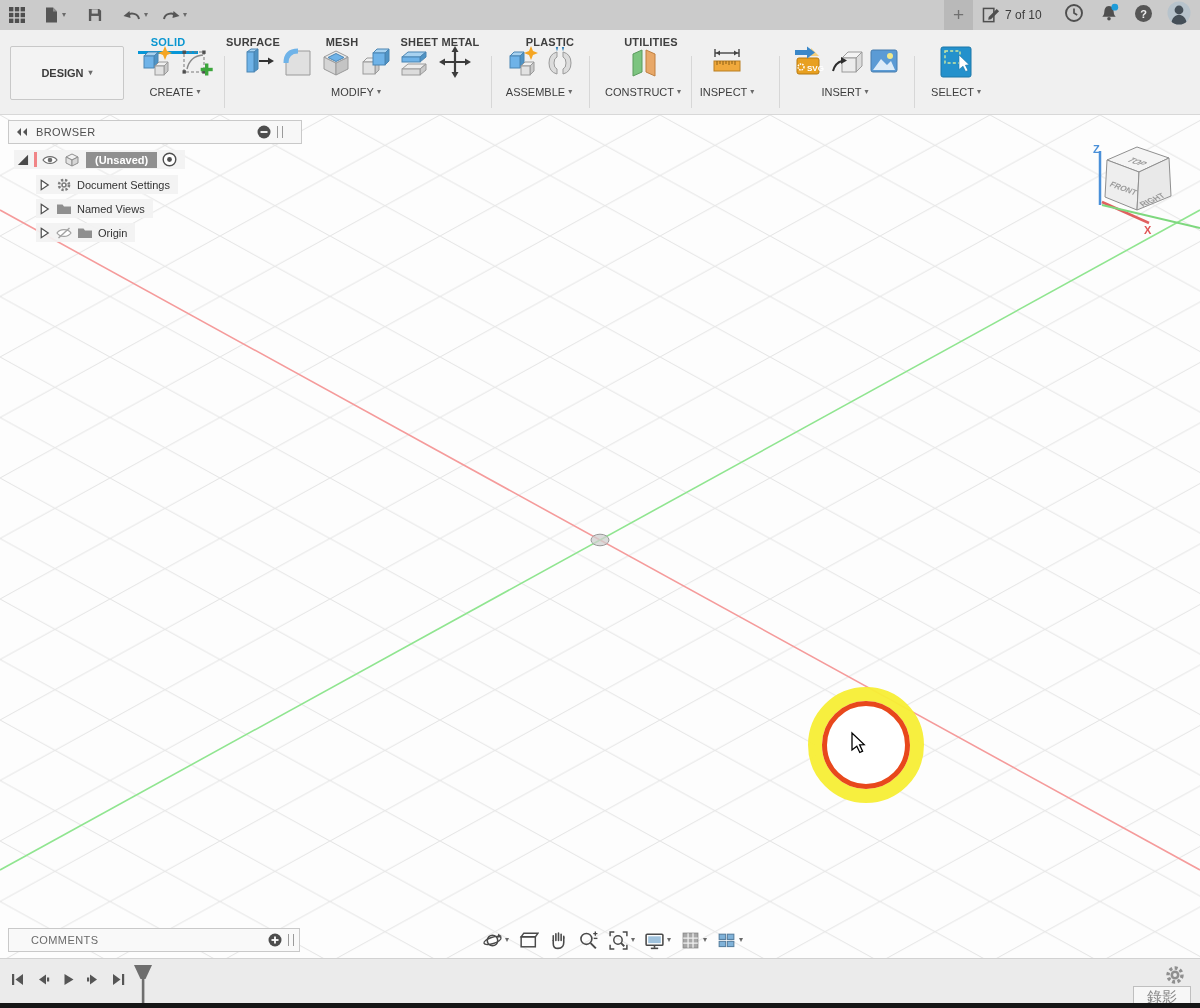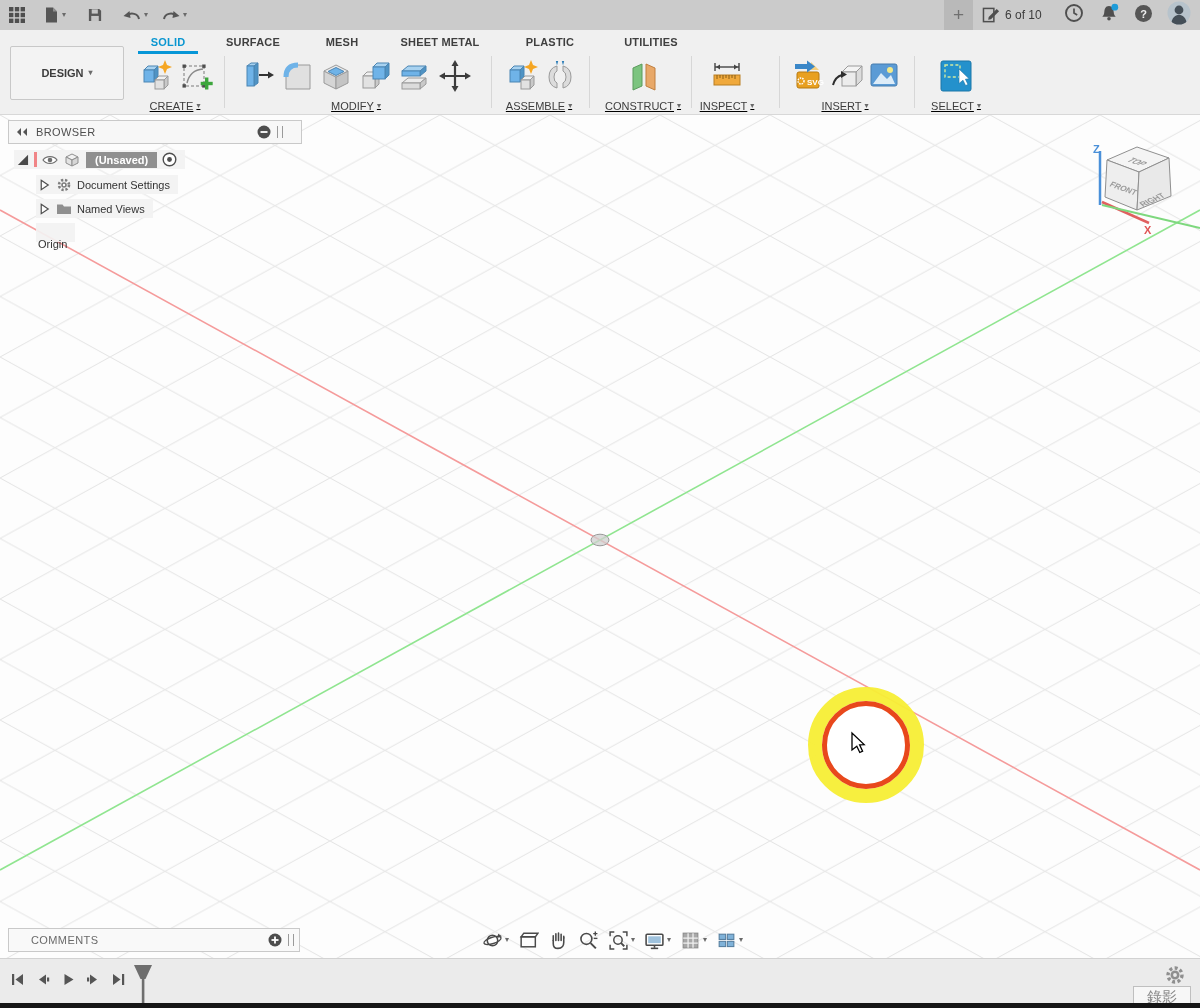--- a/index.html
+++ b/index.html
@@ -21,21 +21,21 @@
   
   .ribbon{position:absolute;left:0;top:30px;width:1200px;height:85px;background:#f0f0f0;
           border-bottom:1px solid #d8d8d8;box-sizing:border-box;z-index:9;}
   .rtab{position:absolute;top:6px;height:14px;font-size:11px;font-weight:700;color:#3f3f3f;
         text-align:center;letter-spacing:.2px;}
   .rtab.active{color:#0a96d0;}
   .tab-underline{position:absolute;top:21px;height:3px;background:#0696d7;}
   .design-btn{position:absolute;left:10px;top:16px;width:112px;height:52px;background:#f3f3f3;
               border:1px solid #c8c8c8;border-radius:2px;display:flex;align-items:center;
               justify-content:center;gap:5px;font-size:11px;font-weight:700;color:#3c3c3c;}
-  .grp{position:absolute;top:24px;text-decoration:underline;}
+  .grp{position:absolute;top:10px;}
   .grp-icons{display:flex;justify-content:center;align-items:center;gap:5px;height:44px;}
   .grp-label{text-align:center;font-size:11px;color:#3d3d3d;margin-top:2px;display:flex;
              align-items:center;justify-content:center;gap:3px;}
   .vsep{position:absolute;top:26px;height:52px;width:1px;background:#d7d7d7;}
   
   .viewport{position:absolute;left:0;top:115px;width:1200px;height:845px;z-index:1;}
   
   .browser-hd{position:absolute;left:8px;top:120px;width:294px;height:24px;background:#f7f7f7;
               border:1px solid #c9c9c9;box-sizing:border-box;display:flex;align-items:center;
               padding:0 18px 0 7px;z-index:5;}
@@ -116,21 +116,21 @@
 
 
   <div class="add-tab">+</div>
 
   <div class="tb-right">
     <span class="pager">
       <svg width="19" height="17" viewBox="0 0 20 18">
         <rect x="1.5" y="1.5" width="11" height="14" fill="none" stroke="#4f4f4f" stroke-width="1.6"></rect>
         <polygon points="7,10.5 15.5,2 18,4.5 9.5,13 6.5,13.5" fill="#4f4f4f"></polygon>
       </svg>
-      <span>6 of 10</span>
+      <span>7 of 10</span>
     </span>
     <span style="margin-left:8px">
       <svg width="20" height="20" viewBox="0 0 20 20">
         <circle cx="10" cy="10" r="8" fill="none" stroke="#4f4f4f" stroke-width="1.9"></circle>
         <path d="M10,5.5 V10 L13.2,12" stroke="#4f4f4f" stroke-width="1.7" fill="none"></path>
       </svg>
     </span>
     <span>
       <svg width="22" height="21" viewBox="0 0 22 21">
         <path d="M11,3 C7.5,3 6.5,6 6.3,9 C6.2,11 5.5,12.7 4.3,13.8 H17.7 C16.5,12.7 15.8,11 15.7,9 C15.5,6 14.5,3 11,3 Z" fill="#4f4f4f"></path>
@@ -442,21 +442,21 @@
 <div class="brow" style="left:36px;top:199px;">
   <svg width="13" height="14" viewBox="0 0 13 15">
     <polygon points="3,2.5 10.5,7.5 3,12.5" fill="#fdfdfd" stroke="#4e4e4e" stroke-width="1.3"></polygon>
   </svg>
   <svg width="16" height="13" viewBox="0 0 16 13">
     <path d="M1,2.5 h5.5 l1.5,2 H15 V12 H1 Z" fill="#8f8f8f"></path>
   </svg>
   <span class="txt">Named Views</span>
 </div>
 
-<div class="brow" style="left:36px;top:223px;flex-direction:column;">
+<div class="brow" style="left:36px;top:223px;">
   <svg width="13" height="14" viewBox="0 0 13 15">
     <polygon points="3,2.5 10.5,7.5 3,12.5" fill="#fdfdfd" stroke="#4e4e4e" stroke-width="1.3"></polygon>
   </svg>
   <svg width="16" height="12" viewBox="0 0 16 12">
     <path d="M1,6 C4,1.5 12,1.5 15,6 C12,10.5 4,10.5 1,6 Z" stroke="#a2a2a2" fill="#fff" stroke-width="1.2"></path>
     <line x1="2.5" y1="11" x2="13.5" y2="1" stroke="#a2a2a2" stroke-width="1.4"></line>
   </svg>
   <svg width="16" height="13" viewBox="0 0 16 13">
     <path d="M1,2.5 h5.5 l1.5,2 H15 V12 H1 Z" fill="#8f8f8f"></path>
   </svg>

